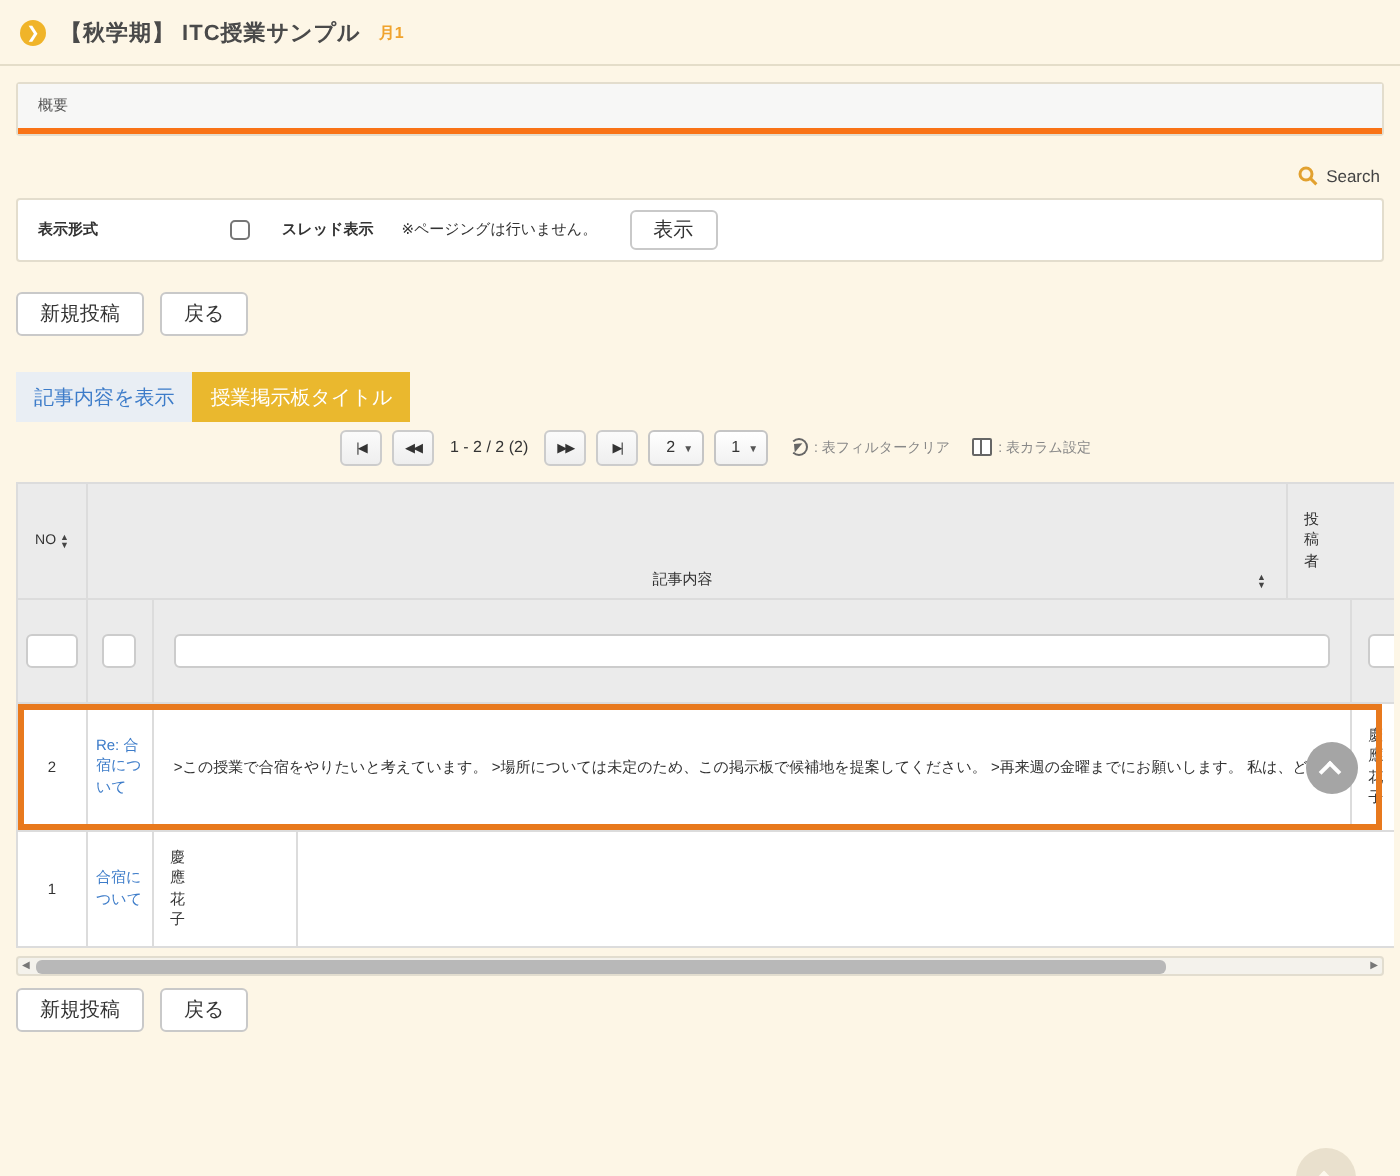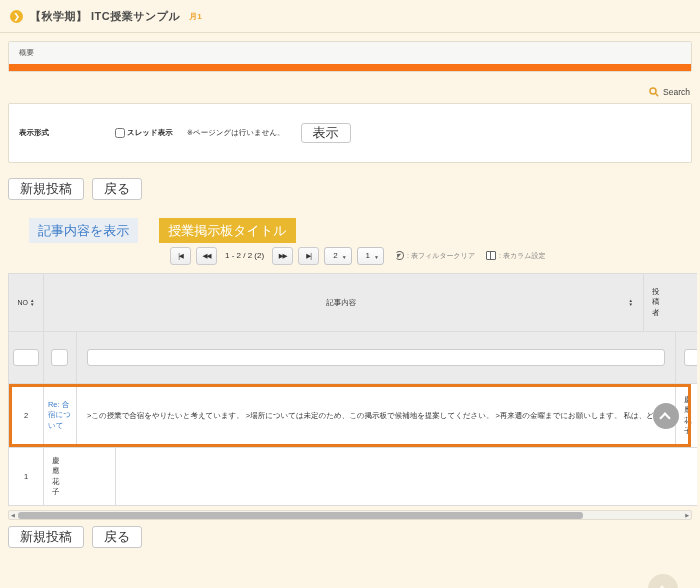--- a/index.html
+++ b/index.html
@@ -12,43 +12,43 @@
   }
   
   .page-header { display:flex; align-items:center; gap:7px; padding:9px 10px 8px 10px; border-bottom:1px solid #e4ddc9; }
   .hdr-circle { width:13px; height:13px; border-radius:50%; background:#f0b429; color:#fff; font-size:8px; font-weight:bold;
                 display:flex; align-items:center; justify-content:center; line-height:1; }
   .hdr-title { font-size:11px; font-weight:bold; color:#4a4a4a; letter-spacing:.5px; }
   .hdr-term { font-size:8px; font-weight:bold; color:#f0a32d; margin-left:2px; }
   
   .box { background:#fff; border:1px solid #e3ddcd; border-radius:2px; margin:0 8px; }
   .overview-box { margin-top:8px; }
-  .box-head { background:#f7f7f6; border-bottom:7px solid #f97316; padding:6px 10px; color:#555; font-size:7.5px; }
+  .box-head { background:#f7f7f6; border-bottom:3px solid #f97316; padding:6px 10px; color:#555; font-size:7.5px; }
   .overview-body { height:52px; display:flex; align-items:center; }
   .field-label { width:258px; text-align:right; font-weight:bold; color:#222; }
   .field-value { margin-left:30px; color:#333; }
   
   .search-row { display:flex; justify-content:flex-end; align-items:center; gap:4px; margin:13px 10px 4px 8px; height:14px; }
   .search-label { font-size:8.5px; color:#444; }
   
-  .df-box { height:60px; display:flex; align-items:center; }
+  .df-box { height:32px; display:flex; align-items:center; }
   .df-label { font-weight:bold; margin-left:10px; width:96px; }
-  .df-check { display:flex; gap:2px; }
+  .df-check { display:flex; gap:16px; }
   .df-check input { width:10px; height:10px; }
   .df-check-label { font-weight:bold; }
   .df-note { margin-left:14px; color:#333; }
   .btn { display:inline-flex; align-items:center; justify-content:center;
          background:#fff; border:1px solid #c9c9c9; border-radius:3px;
-         padding:0 11px; height:22px; font-size:13px; color:#333; cursor:pointer; }
+         padding:0 11px; height:22px; font-size:10px; color:#333; cursor:pointer; }
   .df-btn { margin-left:16px; height:20px; }
   
   .actions-row { display:flex; gap:8px; margin:15px 8px 0 8px; }
   
   .tabs-row { display:flex; margin:18px 0 0 8px; }
-  .tab { height:25px; display:flex; align-items:center; padding:0 9px; font-size:13px; cursor:pointer;margin-left:21px; }
+  .tab { height:25px; display:flex; align-items:center; padding:0 9px; font-size:10px; cursor:pointer; }
   .tab-inactive { background:#e9eef4; color:#3d7cc9; }
   .tab-active { background:#eab82e; color:#fff; }
   
   .pg-row { display:flex; align-items:center; gap:5px; margin:2px 0 0 170px; height:21px; }
   .pg-btn { width:21px; height:18px; background:linear-gradient(#fbfbfb,#eee); border:1px solid #ccc; border-radius:3px;
             display:flex; align-items:center; justify-content:center; font-size:6.5px; color:#333; letter-spacing:-1px; cursor:pointer; }
   .pg-range { font-size:8px; color:#333; margin:0 3px; white-space:nowrap; }
   .pg-select { position:relative; background:linear-gradient(#fff,#f1f1f1); border:1px solid #c5c5c5; border-radius:3px;
                height:18px; display:flex; align-items:center; padding:0 13px 0 8px; font-size:8px; cursor:pointer; }
   .pg-caret { position:absolute; right:4px; top:6px; font-size:5px; color:#555; }
@@ -62,21 +62,21 @@
   .tbl { width:740px; border-left:1px solid #dcdcdc; border-top:1px solid #dcdcdc; }
   .trow { display:flex; align-items:stretch; border-bottom:1px solid #dcdcdc; background:#fff; }
   .cell { border-right:1px solid #dcdcdc; display:flex; align-items:center; }
   .c-no { width:35px; justify-content:center; }
   .c-title { width:33px; padding:3px 4px; }
   .c-content { width:600px; padding:4px 10px; overflow:hidden; }
   .c-poster { width:72px; padding-left:8px; }
   .thead { background:#ebebeb; height:58px; }
   .thead .cell { color:#333; }
   .th-no { gap:2px; font-size:7px; }
-  .th-content { justify-content:center; position:relative; }
+  .th-content { justify-content:center; position:relative;align-items:flex-end; }
   .th-content .hdr-text { flex:1; text-align:center; }
   .sort { display:inline-flex; flex-direction:column; line-height:4px; font-size:4.5px; color:#444; }
   .vtext { display:inline-block; width:9px; word-break:break-all; line-height:1.35; font-size:7.5px; }
   .filter-row { background:#ebebeb; height:52px; }
   .filter-row .cell { justify-content:center; }
   .f-input { height:17px; border:1px solid #ccc; border-radius:3px; background:#fff; font-size:7.5px; padding:0 3px; }
   .f-no { width:26px; }
   .f-title { width:17px; }
   .f-content { width:578px; }
   .f-poster { width:54px; }
@@ -214,20 +214,23 @@
           <span class="vtext">慶應花子</span>
         </div>
       <div class="scrolltop-btn">
           <span class="chev-up"></span>
         </div>
       <div class="hl-border"></div>
     </div>
 
     <div class="trow row-1">
       <div class="cell c-no">1</div>
+      <div class="cell c-title">
+          <span class="title-link">合宿について</span>
+        </div>
       <div class="cell c-poster">
           <span class="vtext">慶應花子</span>
         </div>
     </div>
   </div>
 </div>
 
 <div class="hscroll">
   <span class="hs-arrow hs-left">◀</span>
   <div class="hs-thumb"></div>

